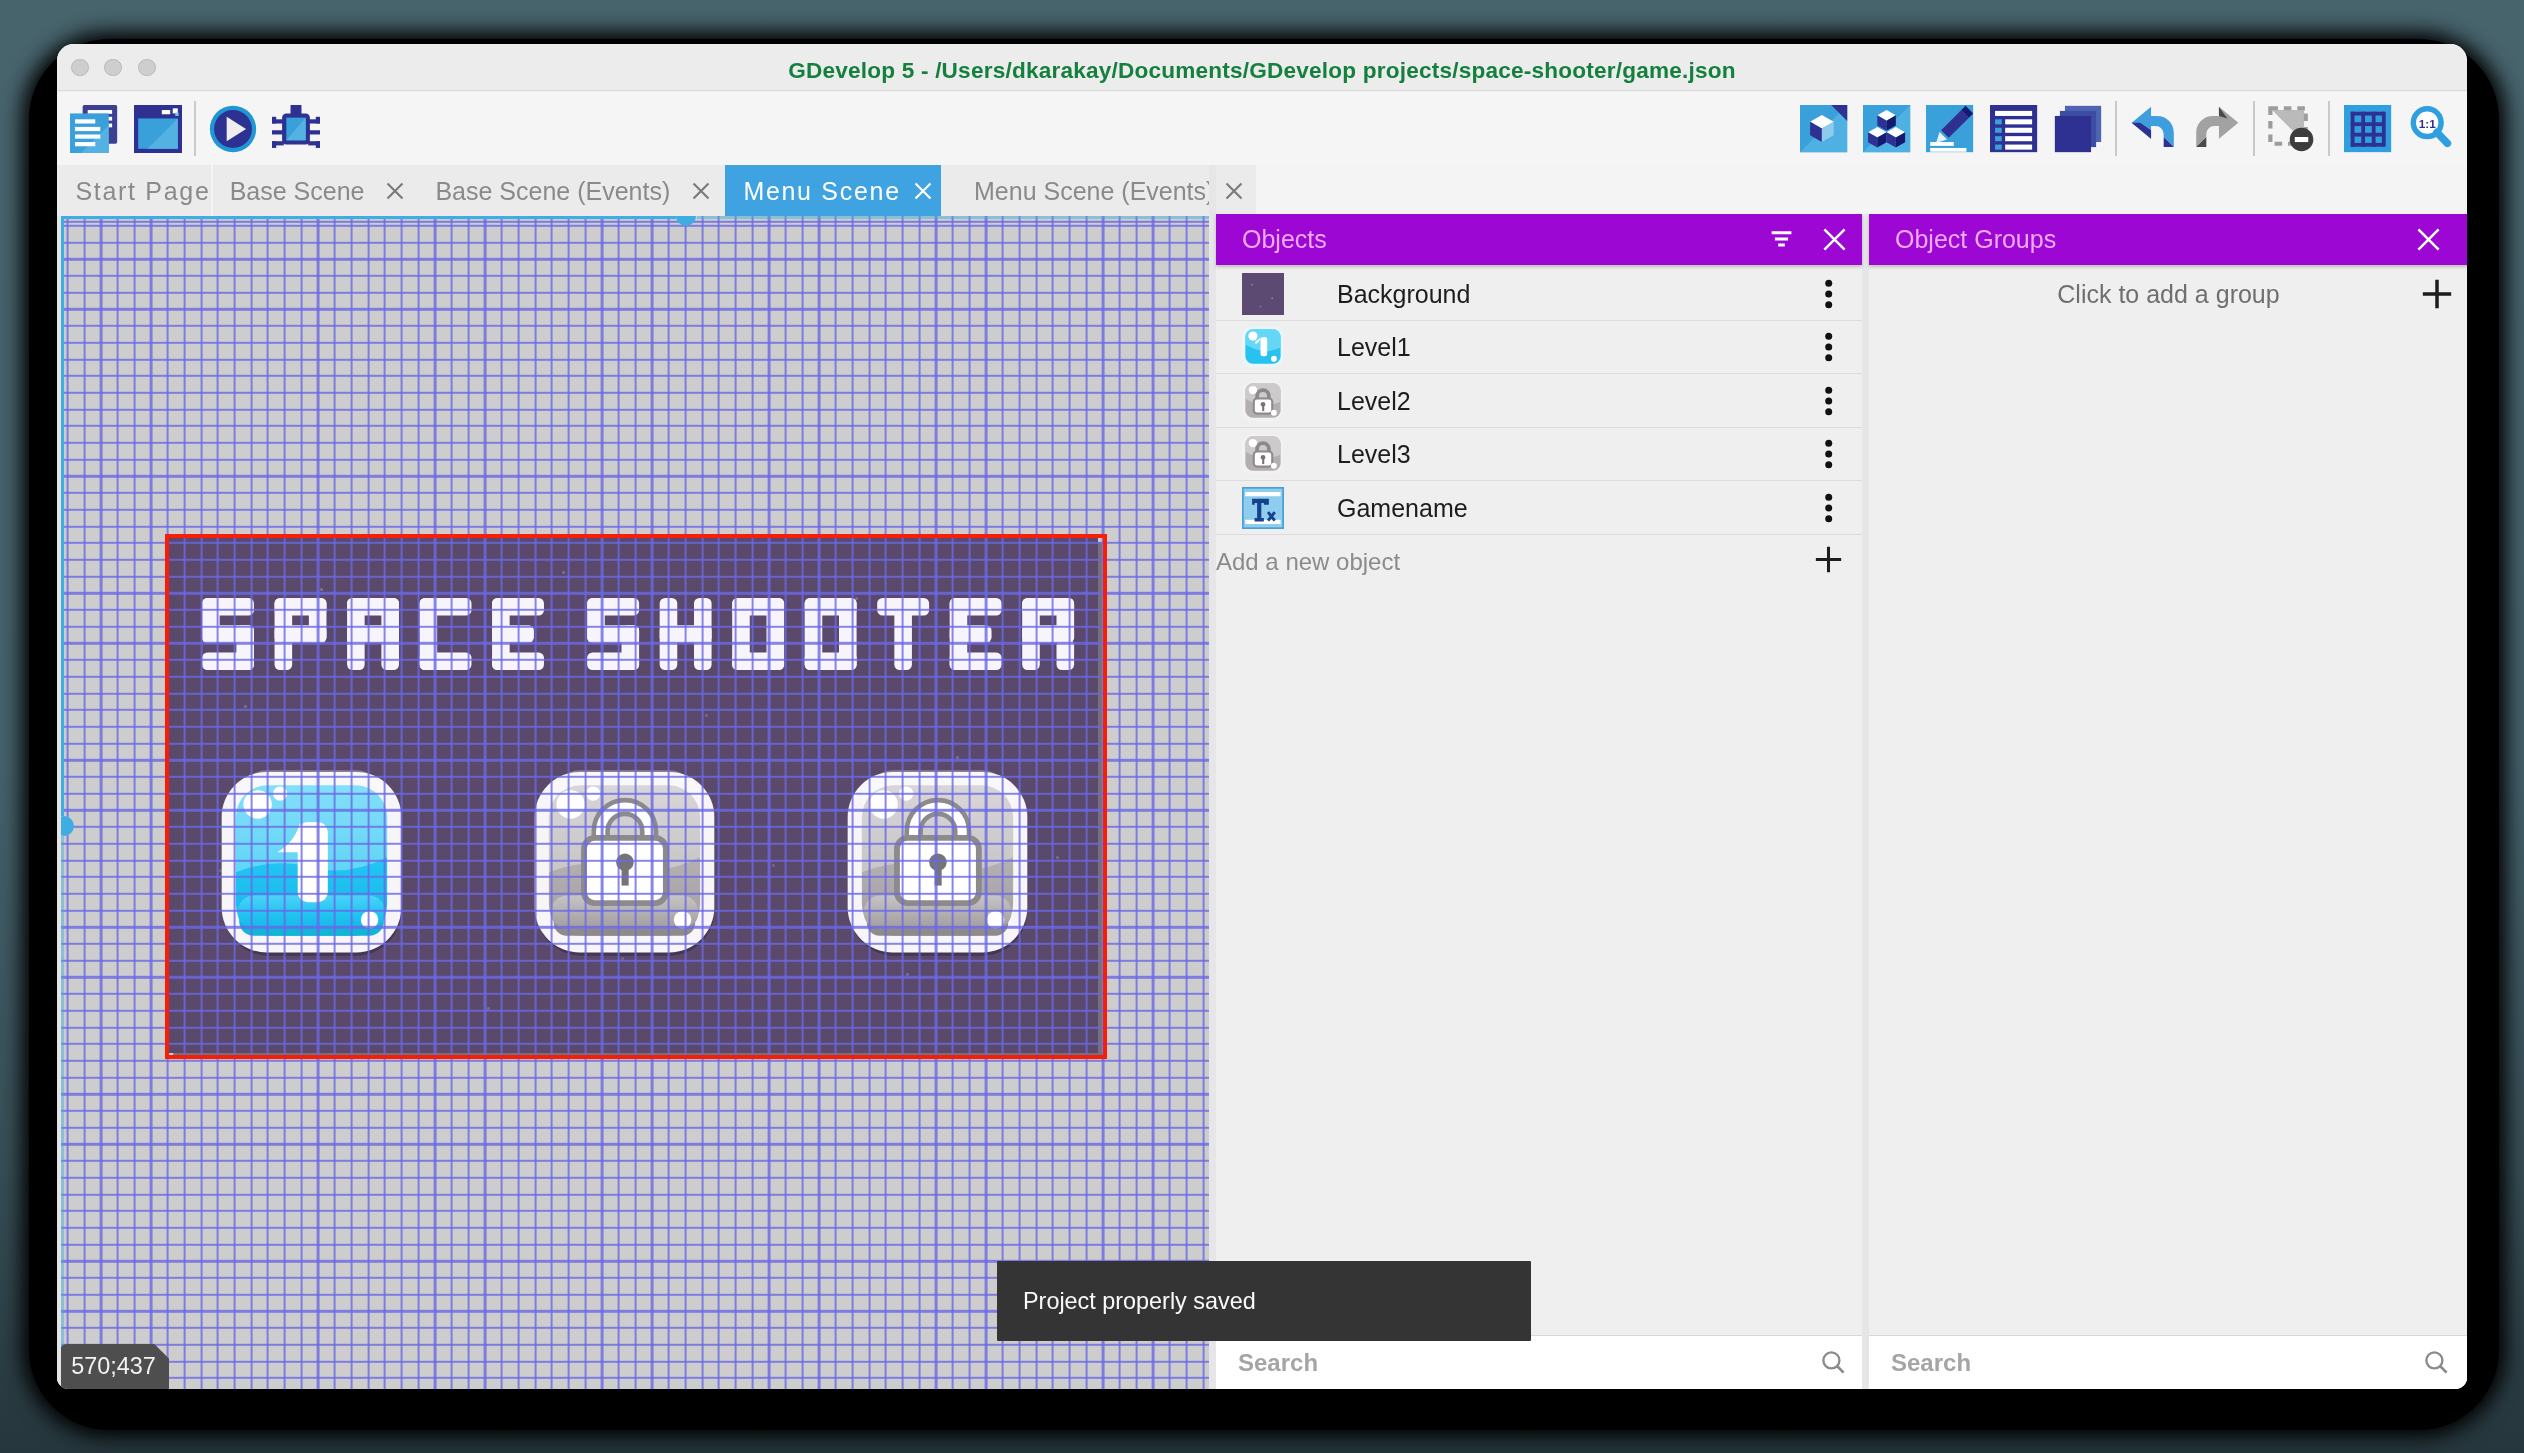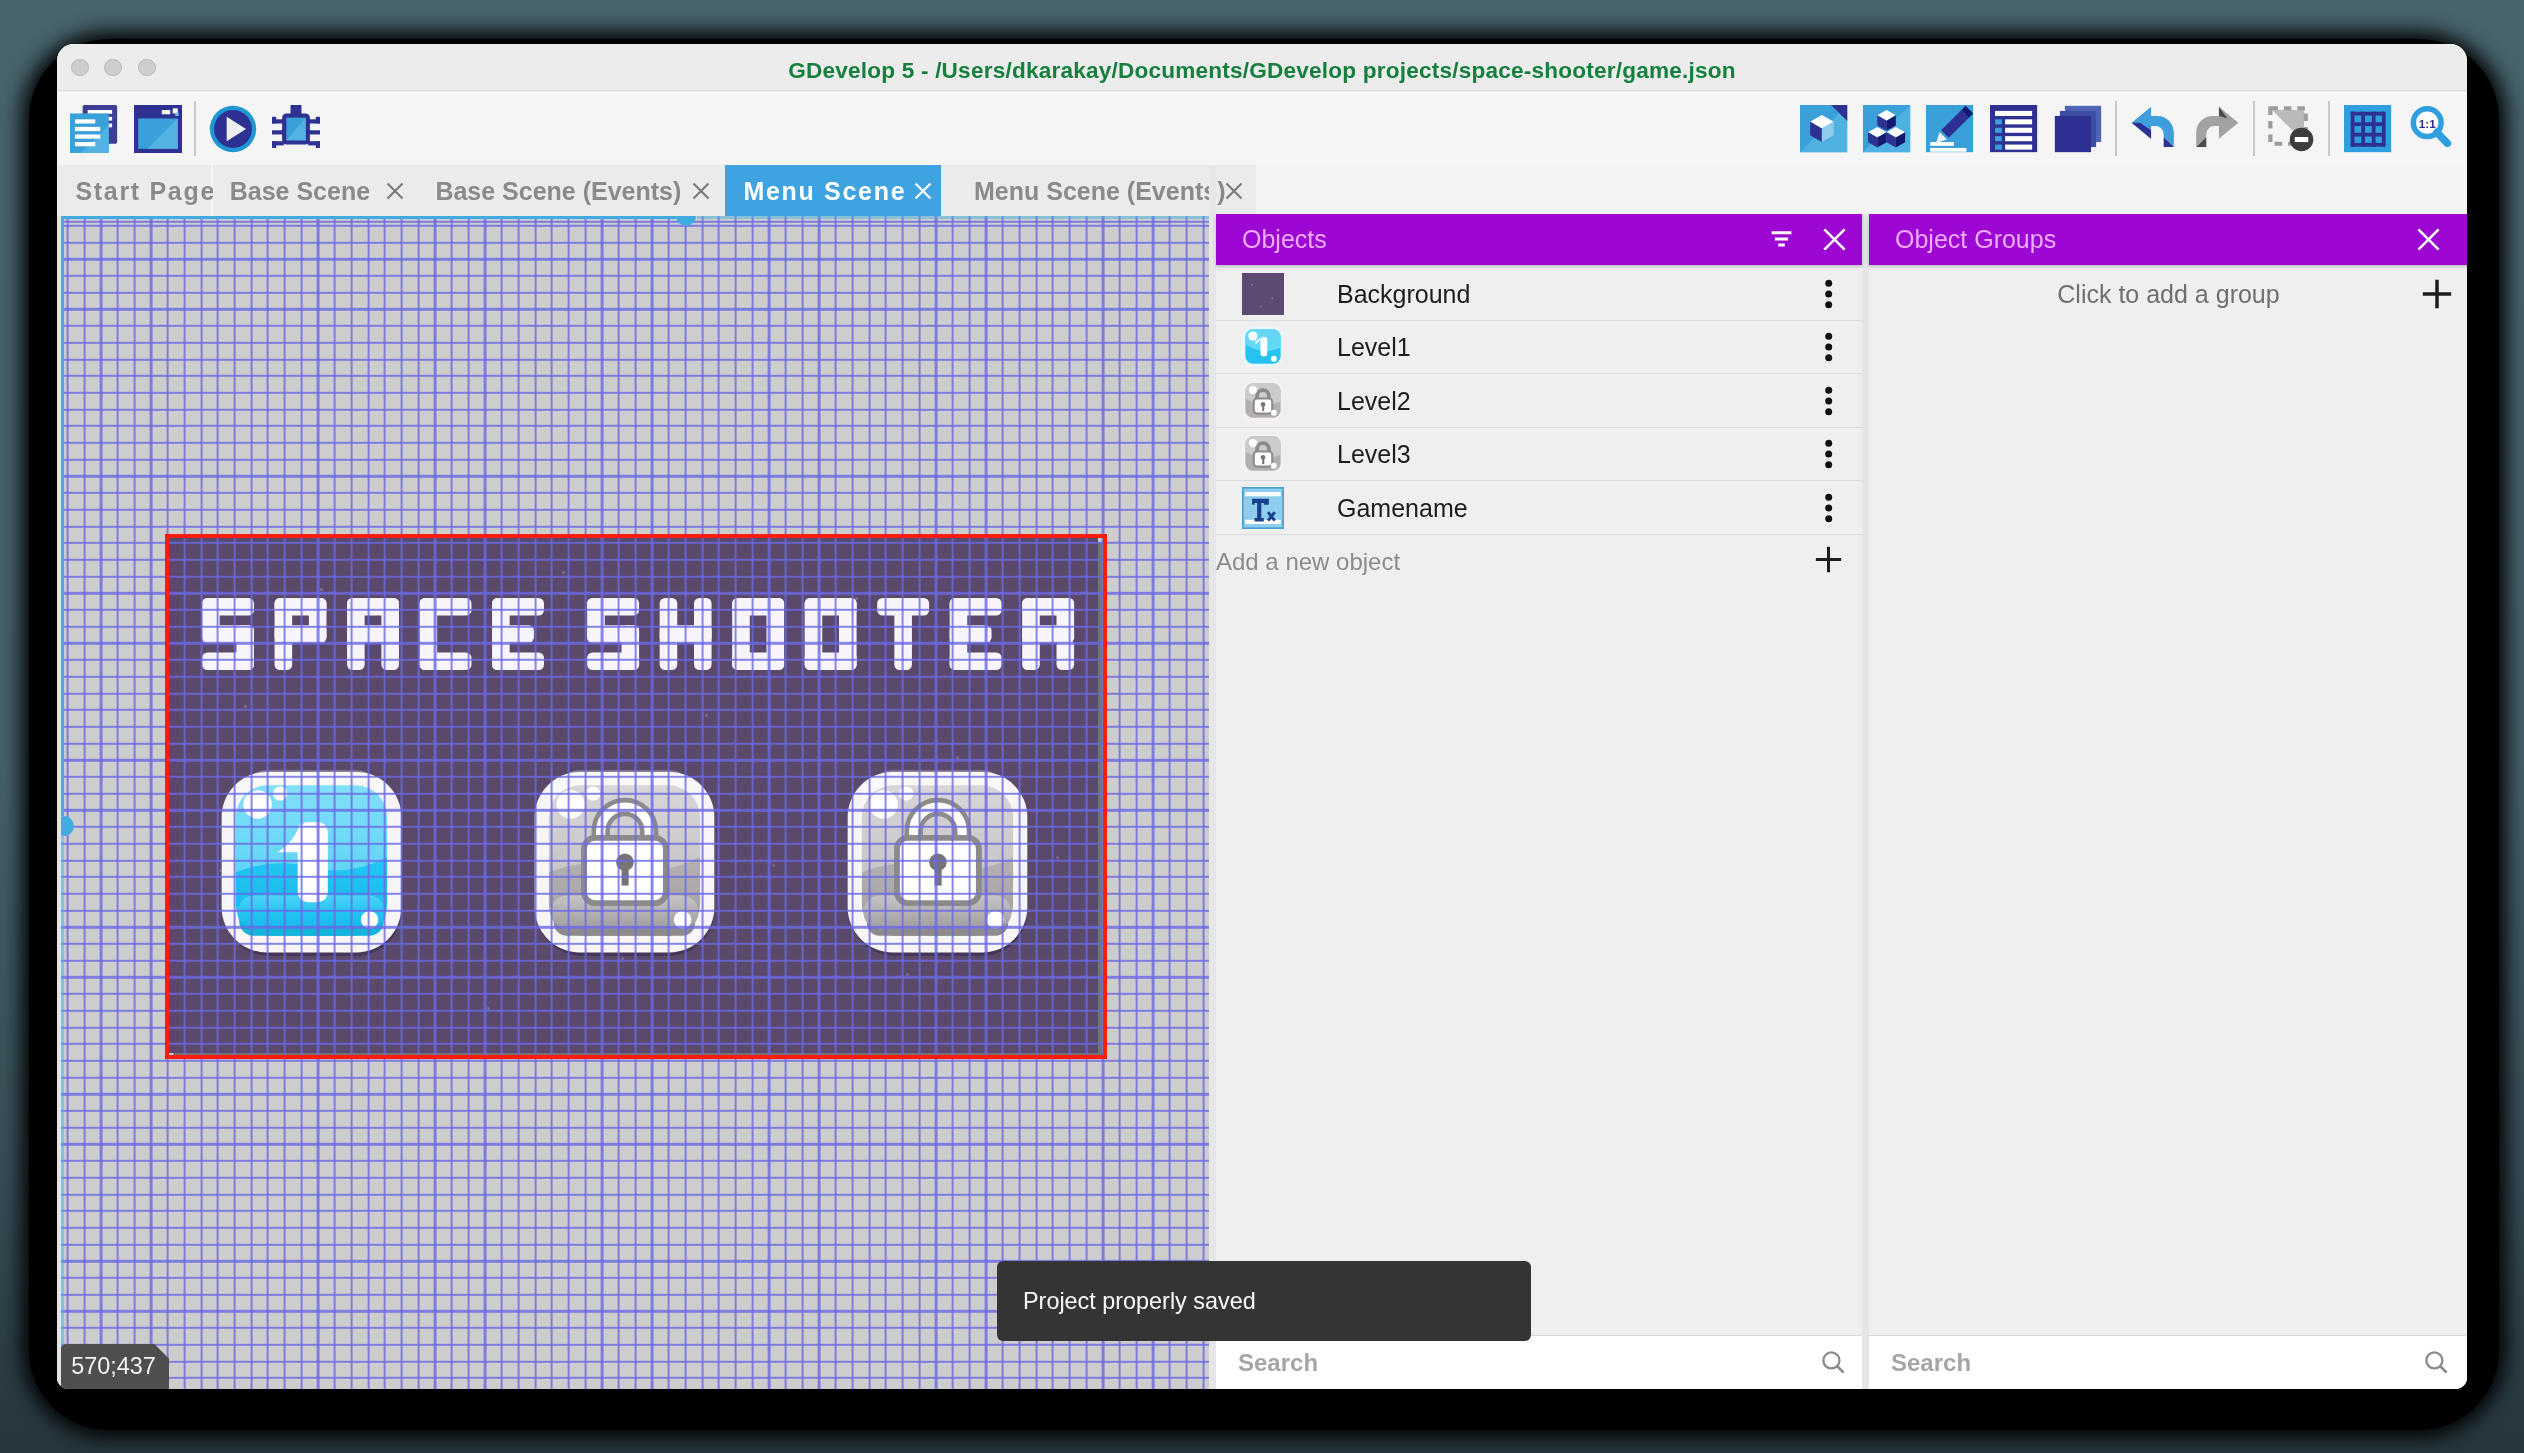--- a/index.html
+++ b/index.html
@@ -10,21 +10,21 @@
 
 #titlebar { position:absolute; left:0; top:0; width:100%; height:47px; background:#ececec; border-bottom:0.8px solid #d9d9d9; }
 .tl { position:absolute; top:14.7px; width:17.6px; height:17.6px; border-radius:50%; background:#cecece; border:1.3px solid #b8b8b8; }
 #title-text { position:absolute; top:2px; left:0; width:100%; height:35px; line-height:49px; text-align:center; font-size:22.6px; font-weight:bold; color:#15803d; letter-spacing:0.2px; }
 
 #toolbar { position:absolute; left:0; top:48px; width:100%; height:73px; background:#f5f5f6; }
 .tsep { position:absolute; top:9.2px; width:1.7px; height:55px; background:#c9c9c9; }
 .ticon { position:absolute; top:13.4px; width:48px; height:48px; }
 
 #tabstrip { position:absolute; left:0; top:121px; width:100%; height:52px; background:#f4f4f5; }
-.tab { position:absolute; top:0; height:52px; background:#ebebeb;font-weight:bold; }
+.tab { position:absolute; top:0; height:52px; background:#ebebeb; }
 .tab .lbl { position:absolute; top:0; height:52px; line-height:52px; font-size:25px; color:#8a8a8a; white-space:nowrap; }
 .tabx { position:absolute; top:16px; width:20px; height:20px; }
 
 #canvas { position:absolute; left:0; top:172px; width:1152px; height:1173px; background:#cdcdcd; overflow:hidden; }
 #scene { position:absolute; left:112px; top:322px; width:929px; height:515px; background:#5b496b; box-shadow:4.2px 4.2px 0 0 rgba(28,22,40,0.5); }
 #gridoverlay { position:absolute; left:0; top:0; width:1152px; height:1173px;
   background-image:
     repeating-linear-gradient(to right, rgba(106,104,228,0.8) 0 2.1px, transparent 2.1px 16.7px),
     repeating-linear-gradient(to bottom, rgba(106,104,228,0.8) 0 2.1px, transparent 2.1px 16.7px);
   background-position:9.6px 8.8px; }
@@ -36,21 +36,21 @@
 .panel { position:absolute; top:170px; bottom:0; background:#efefef; }
 .phead { position:absolute; left:0; top:0; width:100%; height:51px; background:#9c07d4; color:#f0abfc; box-shadow:0 1.7px 3.3px rgba(0,0,0,0.22); z-index:3; }
 .phead .ptitle { position:absolute; left:26px; top:0; height:51px; line-height:51px; font-size:25px; }
 .prow { position:absolute; left:0; width:100%; height:54px; border-bottom:1.7px solid #dcdcdc; }
 .prow .rlbl { position:absolute; left:121px; top:0; height:54px; line-height:54px; font-size:25px; color:#1d1d1d; }
 .ricon { position:absolute; left:26px; top:5.9px; width:42px; height:42px; }
 .dots { position:absolute; }
 .searchbar { position:absolute; left:0; bottom:0; width:100%; height:54px; background:#fff; border-top:0.8px solid #d8d8d8;font-weight:bold; }
 .searchbar .ph { position:absolute; left:22px; top:0; height:54px; line-height:54px; font-size:24px; color:#a5a5a5; }
 .mag { position:absolute; top:13.4px; width:27px; height:27px; }
-#toast { position:absolute; left:940px; top:1217px; width:534px; height:80px; background:#343434; border-radius:6px; color:#fafafa; font-size:23.4px; line-height:80px; padding-left:26px; }
+#toast { position:absolute; left:940px; top:1217px; width:534px; height:80px; background:#343434; border-radius:1px; color:#fafafa; font-size:23.4px; line-height:80px; padding-left:26px; }
 .gapv { position:absolute; background:#e6e6e8; }
 svg { display:block; }
 </style>
 </head>
 <body>
 <div id="stage">
   <div id="shadow"></div>
   <div id="win">
     <div id="titlebar">
       <div class="tl" style="left:14px;"></div>

